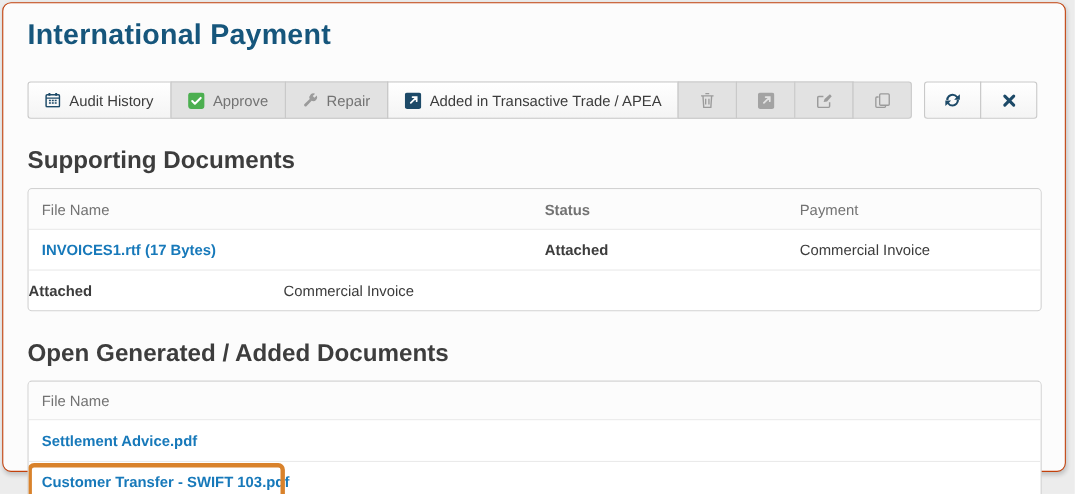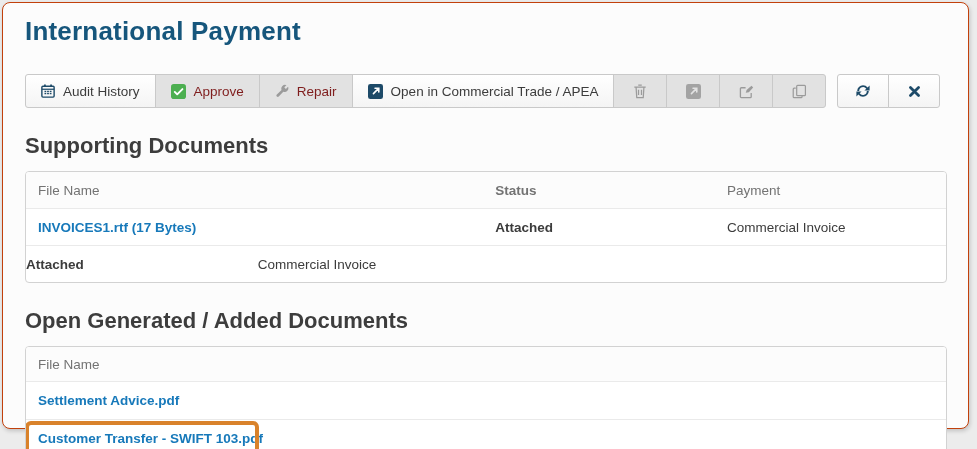--- a/index.html
+++ b/index.html
@@ -46,21 +46,21 @@
     color: #3c3c3c;
     cursor: pointer;
     white-space: nowrap;
   }
   .btn-group .btn:first-child { margin-left: 0; border-radius: 3px 0 0 3px; }
   .btn-group .btn:last-child { border-radius: 0 3px 3px 0; }
   .btn-group .btn:only-child { border-radius: 3px; }
   .btn.icon-only { width: 54px; padding: 0; }
   .btn.disabled {
     background: #e2e2e2;
-    color: #7f1d1d;
+    color: #737373;
     cursor: default;
   }
   .icon { display: inline-flex; align-items: center; justify-content: center; }
   .icon svg { display: block; }
   .navy { color: #1d4a68; }
   .gray-ic { color: #9b9b9b; }
   .green-ic { color: #4caf50; }
   
   .section-heading {
     font-size: 22px;
@@ -139,21 +139,21 @@
         </span>
         <span>Repair</span>
       </button>
       <button class="btn">
         <span class="icon navy">
           <svg width="15" height="15" viewBox="0 0 16 16">
             <rect width="16" height="16" rx="2.5" fill="#1d4a68"></rect>
             <path d="M7.5 4.5h4v4M11 5L5.8 10.2" stroke="#fff" stroke-width="1.7" fill="none" stroke-linecap="round"></path>
           </svg>
         </span>
-        <span>Open in Commercial Trade / APEA</span>
+        <span>Added in Transactive Trade / APEA</span>
       </button>
       <button class="btn icon-only disabled">
         <span class="icon gray-ic">
           <svg width="14" height="15" viewBox="0 0 16 17" fill="none" stroke="currentColor" stroke-width="1.4">
             <path d="M1.5 3.5h13M6 1.2h4M3.5 3.5l.8 12h7.4l.8-12"></path>
             <path d="M6.3 6.5v6M9.7 6.5v6"></path>
           </svg>
         </span>
       </button>
       <button class="btn icon-only disabled">

